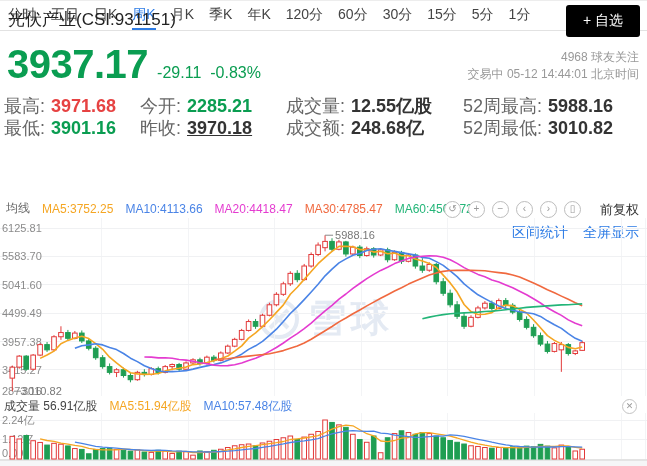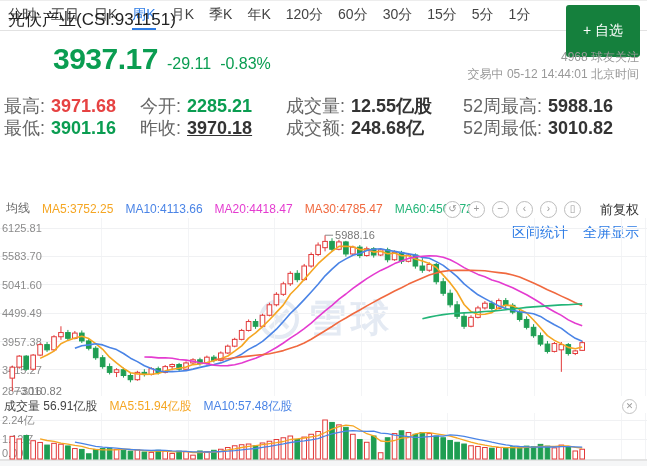--- a/index.html
+++ b/index.html
@@ -1,24 +1,24 @@
 <!DOCTYPE html>
 <html><head>
 <meta charset="utf-8">
 <style>
   html,body{margin:0;padding:0;background:#fff;}
   .app{position:relative;width:647px;height:466px;background:#fff;overflow:hidden;
        font-family:"Liberation Sans","DejaVu Sans",sans-serif;color:#333;}
   .abs{position:absolute;}
   
   .title{left:8px;top:8px;font-size:17px;color:#222;}
-  .follow-btn{right:7px;top:5px;background:#15803d;color:#fff;font-size:14px;
-      padding:17px 17px;border-radius:3px;border:none;cursor:pointer;}
+  .follow-btn{right:7px;top:5px;background:#000000;color:#fff;font-size:14px;
+      padding:7px 17px;border-radius:3px;border:none;cursor:pointer;}
   .price-row{left:7px;top:42px;display:flex;align-items:baseline;gap:9px;}
-  .big-price{font-size:30px;font-weight:bold;letter-spacing:-0.5px;margin-left:46px;}
+  .big-price{font-size:40px;font-weight:bold;letter-spacing:-0.5px;}
   .chg{font-size:16px;}
   .followers{right:8px;top:49px;font-size:12px;color:#999;}
   .statusline{right:8px;top:66px;font-size:12px;color:#999;}
   
   .stat-col{top:95px;font-size:18px;line-height:22px;}
   .stat-row{display:flex;gap:6px;white-space:nowrap;}
   .stat-label{color:#666;}
   .stat-value{font-weight:bold;}
   
   .tabbar{left:0;top:167px;width:647px;height:31px;border-top:1px solid #ededed;

